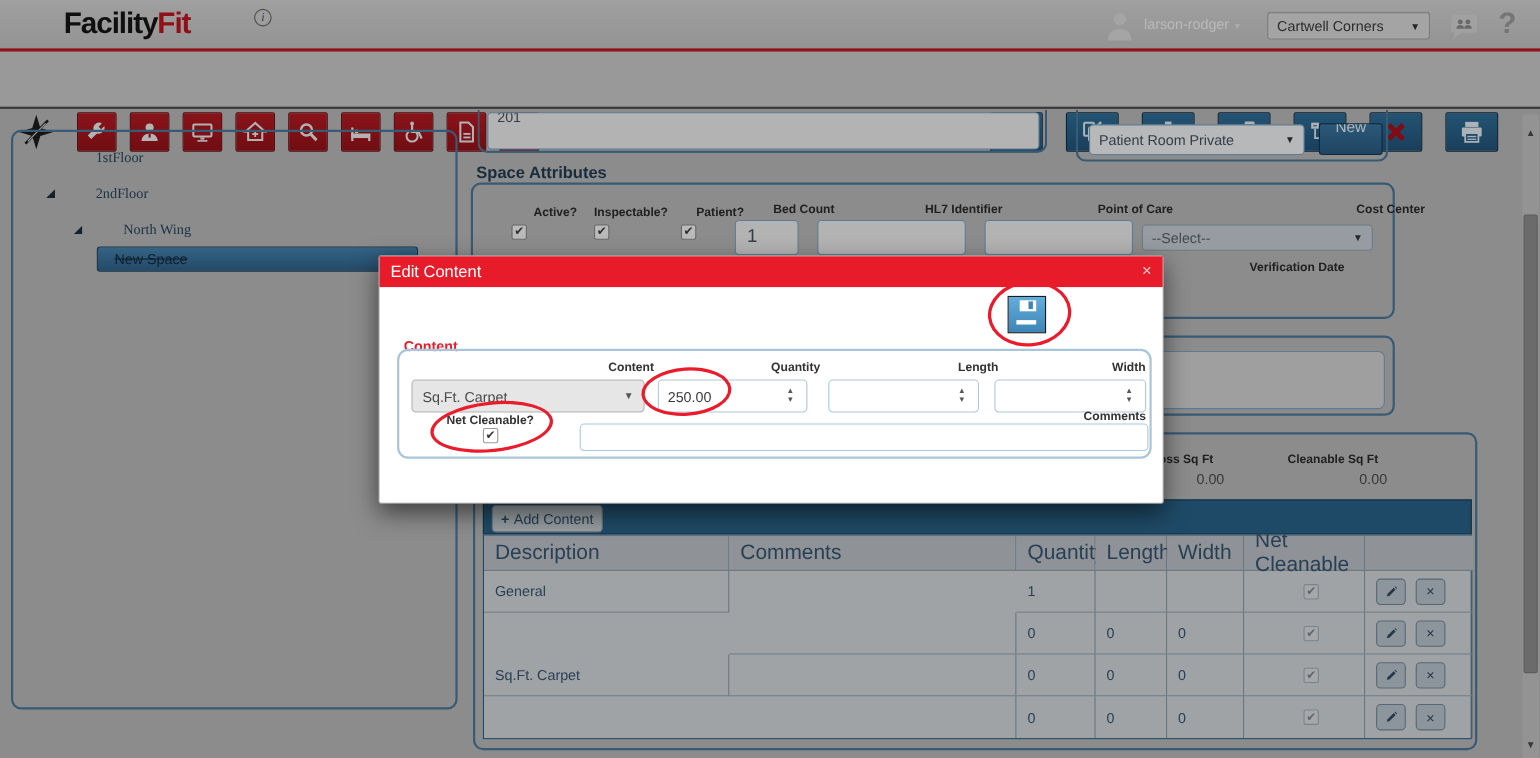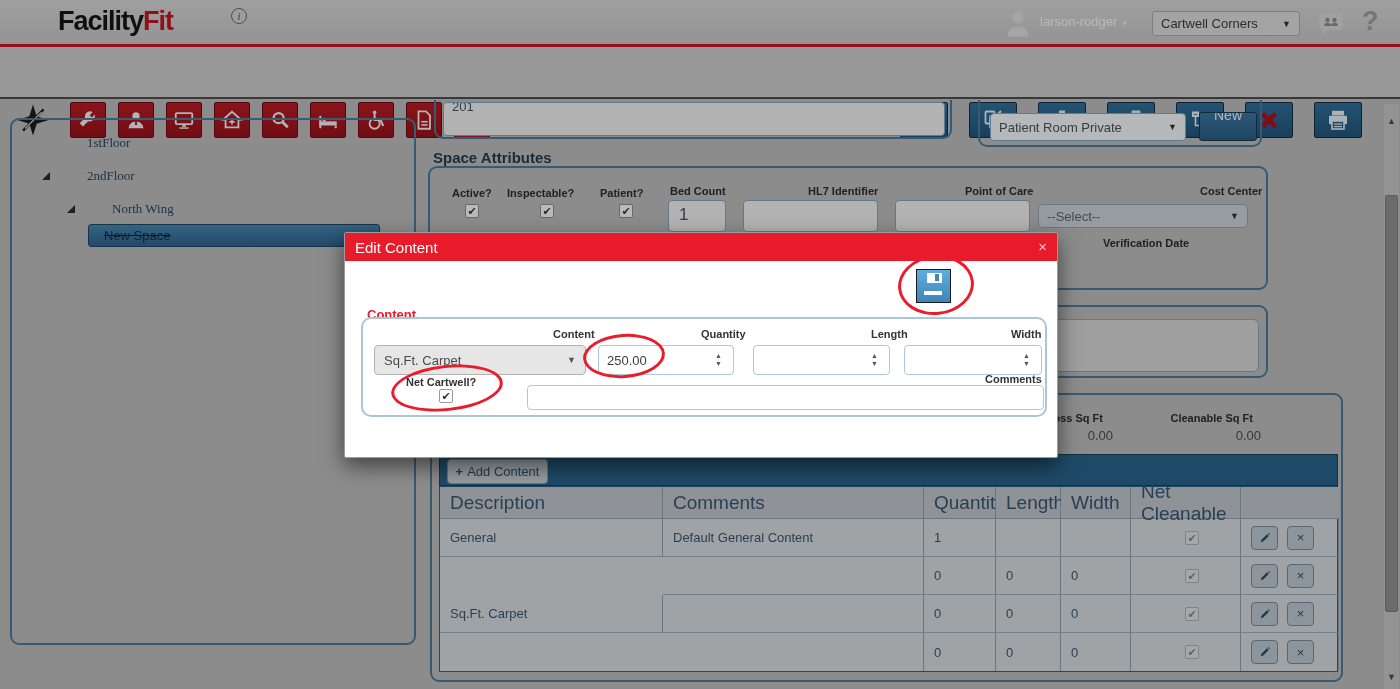--- a/index.html
+++ b/index.html
@@ -37,21 +37,21 @@
   .tree-sel span { font-size:13px; color:#122a3d; text-decoration:line-through; }
 
   
   .frag { border:2px solid #4a789a; border-top:none; border-radius:0 0 9px 9px; }
   .ginp { background:#ececec; border:1px solid #7ba3c0; border-radius:4px; font-size:13px; color:#44525e; }
   .gsel { background:#ececec; border:1px solid #7ba3c0; border-radius:4px; font-size:13px; color:#44525e;
     display:flex; align-items:center; justify-content:space-between; padding:0 8px; }
   .gsel .caret, .dsel .caret { font-size:9px; color:#333; }
   .legend { font-size:15px; font-weight:bold; color:#223a50; }
   .fset { border:2px solid #4a789a; border-radius:9px; }
-  .lbl { font-size:11px; font-weight:bold; color:#2b2b2b; white-space:nowrap; }
+  .lbl { font-size:11px; font-weight:bold; color:#2b2b2b; white-space:nowrap;margin-left:33px; }
   .cb { width:14px; height:14px; background:#f5f5f5; border:1px solid #8a8a8a; border-radius:2px;
     font-size:11px; line-height:12px; text-align:center; color:#3a3a3a; }
   .cb[data-checked="true"]::after { content:"✔"; }
   .cb.dis { background:#d9dcde; border-color:#a5aeb5; color:#7c868e; }
   .dsel { background:#c5cdd5; border:1px solid #90a0ac; border-radius:4px; font-size:13px; color:#59636b;
     display:flex; align-items:center; justify-content:space-between; padding:0 8px; }
   .newbtn { background:linear-gradient(#39759e,#2a5b80); border:1px solid #16364e; border-radius:3px;
     color:#e9eef2; font-size:13px; text-align:center; overflow:hidden; }
 
   
@@ -328,21 +328,20 @@
 
       <div class="abs th" style="left:0;top:0;width:223px;height:32px">Description</div>
       <div class="abs th" style="left:223px;top:0;width:261px;height:32px">Comments</div>
       <div class="abs th" style="left:484px;top:0;width:72px;height:32px">Quantity</div>
       <div class="abs th" style="left:556px;top:0;width:65px;height:32px">Length</div>
       <div class="abs th" style="left:621px;top:0;width:70px;height:32px">Width</div>
       <div class="abs th" style="left:691px;top:0;width:110px;height:32px">Net Cleanable</div>
       <div class="abs th" style="left:801px;top:0;width:98px;height:32px;border-right:none"></div>
 
       <div class="abs td" style="left:0;top:32px;width:223px;height:38px">General</div>
-      <div class="abs td" style="left:223px;top:32px;width:261px;height:38px">Default General Content</div>
       <div class="abs td" style="left:484px;top:32px;width:72px;height:38px">1</div>
       <div class="abs td" style="left:556px;top:32px;width:65px;height:38px"></div>
       <div class="abs td" style="left:621px;top:32px;width:70px;height:38px"></div>
       <div class="abs td" style="left:691px;top:32px;width:110px;height:38px">
           <div class="cb dis" style="margin-left:44px" data-checked="true"></div>
         </div>
       <div class="abs td" style="left:801px;top:32px;width:98px;height:38px;gap:9px">
           <div class="abtn">
             <svg width="12" height="12" viewBox="0 0 24 24">
               <path d="M3.5 20.5l1.5-5L16 4.5l3.5 3.5-11 11z" fill="#2e4a60"></path>
@@ -457,21 +456,21 @@
         <span>▲</span>
         <span>▼</span>
       </div>
 
     <input class="abs minp" style="left: 541px; top: 26px; width: 138px; height: 30px;" value="">
     <div class="abs spin" style="left:660px;top:26px;height:30px">
         <span>▲</span>
         <span>▼</span>
       </div>
 
-    <div class="abs mlbl" style="left:43px;top:57px">Net Cartwell?</div>
+    <div class="abs mlbl" style="left:43px;top:57px">Net Cleanable?</div>
     <div class="abs mcb" style="left:76px;top:70px" data-checked="true"></div>
 
     <div class="abs mlbl" style="left:622px;top:54px">Comments</div>
     <input class="abs minp" style="left: 164px; top: 66px; width: 517px; height: 25px;" value="">
   </div>
 </div>
 
 <div class="abs circle" style="left:898px;top:255px;width:76px;height:60px;transform:rotate(-6deg)"></div>
 <div class="abs circle" style="left:583px;top:334px;width:82px;height:44px;transform:rotate(-4deg)"></div>
 <div class="abs circle" style="left:391px;top:365px;width:112px;height:46px;transform:rotate(-6deg)"></div>

